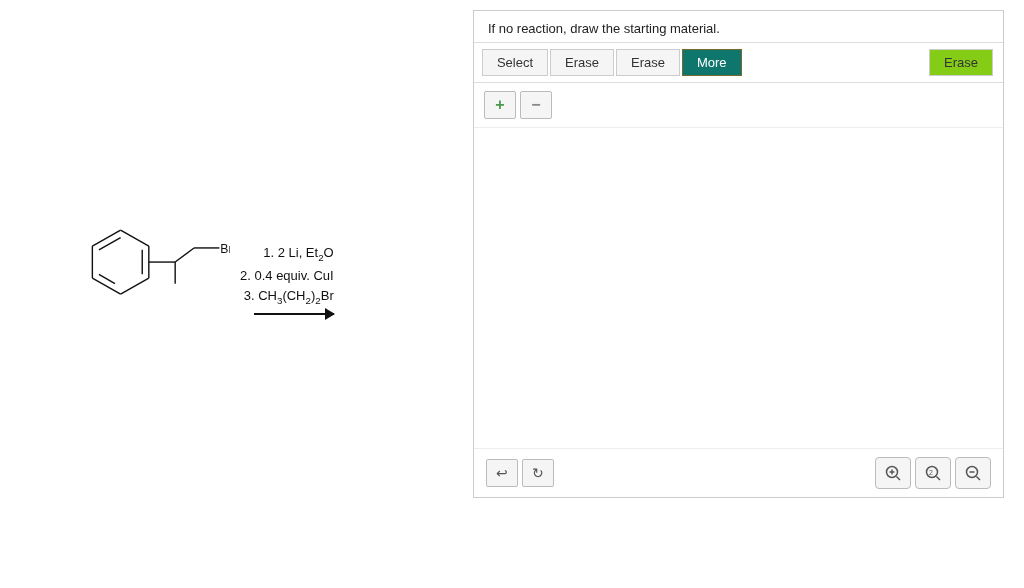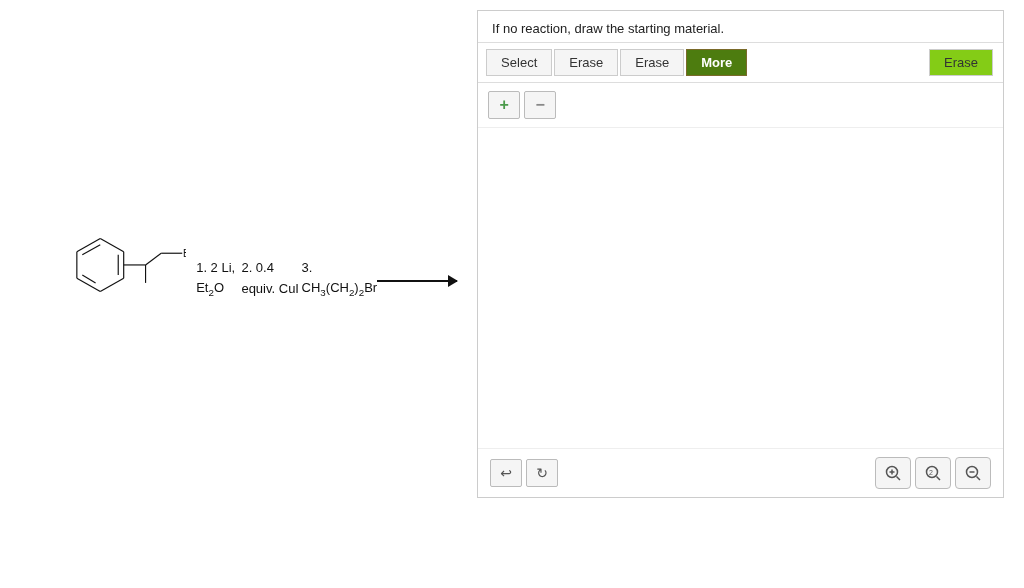--- a/index.html
+++ b/index.html
@@ -51,22 +51,22 @@
       margin-top: 40px;
     }
 
     .molecule-svg {
       width: 200px;
       height: 160px;
     }
 
     .reaction-conditions {
       display: flex;
-      flex-direction: row;
-      align-items: center;
+      flex-direction: column;
+      align-items: flex-end;
       margin-left: 10px;
       font-family: Arial, sans-serif;
       font-size: 13px;
       color: #111;
     }
 
     .reaction-conditions p {
       line-height: 1.6;
     }
 
@@ -127,24 +127,23 @@
       font-family: Arial, sans-serif;
       font-size: 13px;
       background: #f5f5f5;
       border: 1px solid #ccc;
       cursor: pointer;
       color: #333;
       margin-right: 2px;
     }
 
     .toolbar-btn.active {
-      background: #4d7c0f;
+      background: #0f766e;
       color: #fff;
       border-color: #7a6a2a;
-      font-weight: bold;
     }
 
     .toolbar-btn.erase {
       margin-left: auto;
       background: #84cc16;
       color: #333;
     }
 
     .drawing-controls {
       display: flex;

